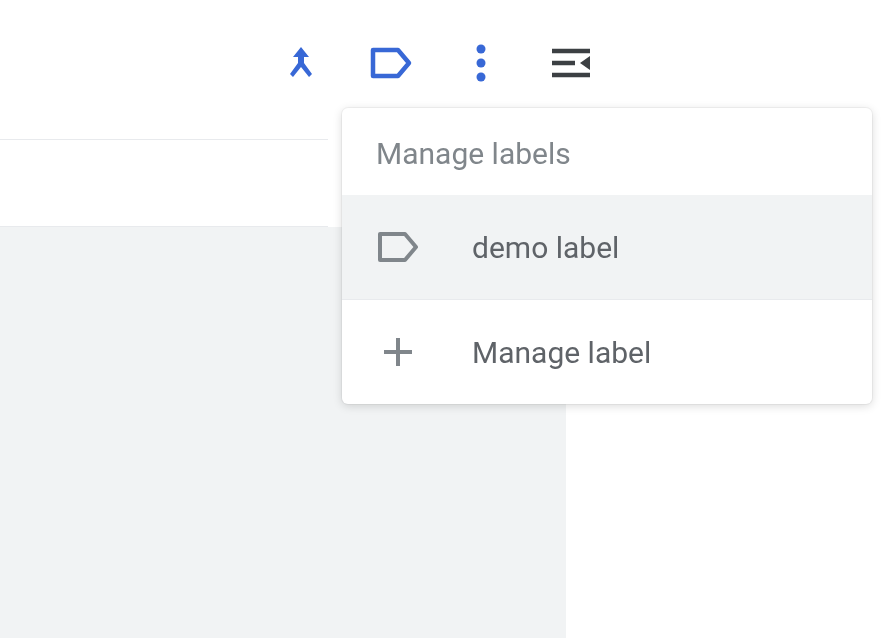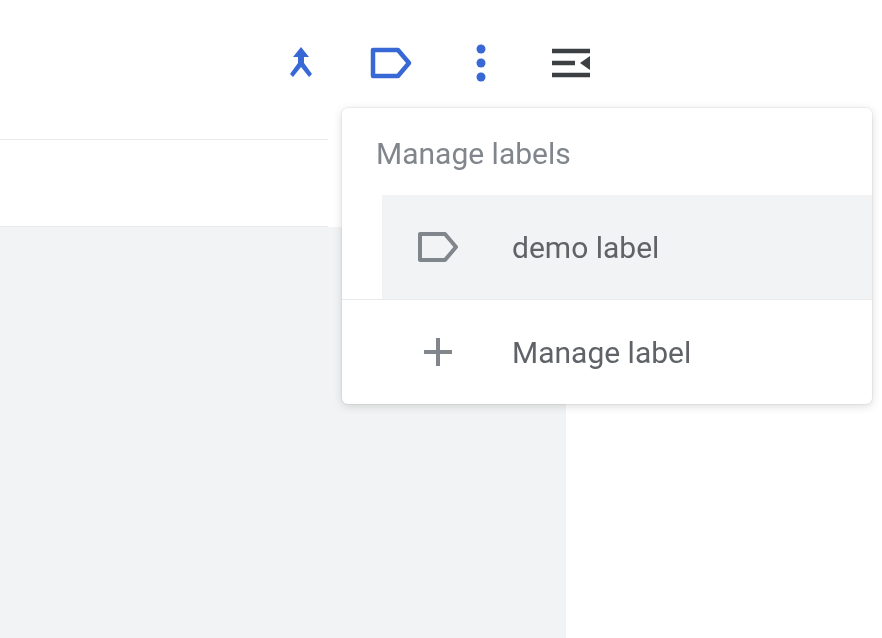--- a/index.html
+++ b/index.html
@@ -65,21 +65,20 @@
       color: #80868b;
       font-weight: 400;
     }
     .dropdown-item {
       display: flex;
       align-items: center;
       padding: 30px 34px;
       cursor: pointer;
       font-size: 30px;
       color: #5f6368;
-      margin-left: 40px;
     }
     .dropdown-item.highlighted {
       background: #f1f3f4;
     }
     .dropdown-item-icon {
       width: 44px;
       height: 44px;
       margin-right: 52px;
       display: flex;
       align-items: center;

